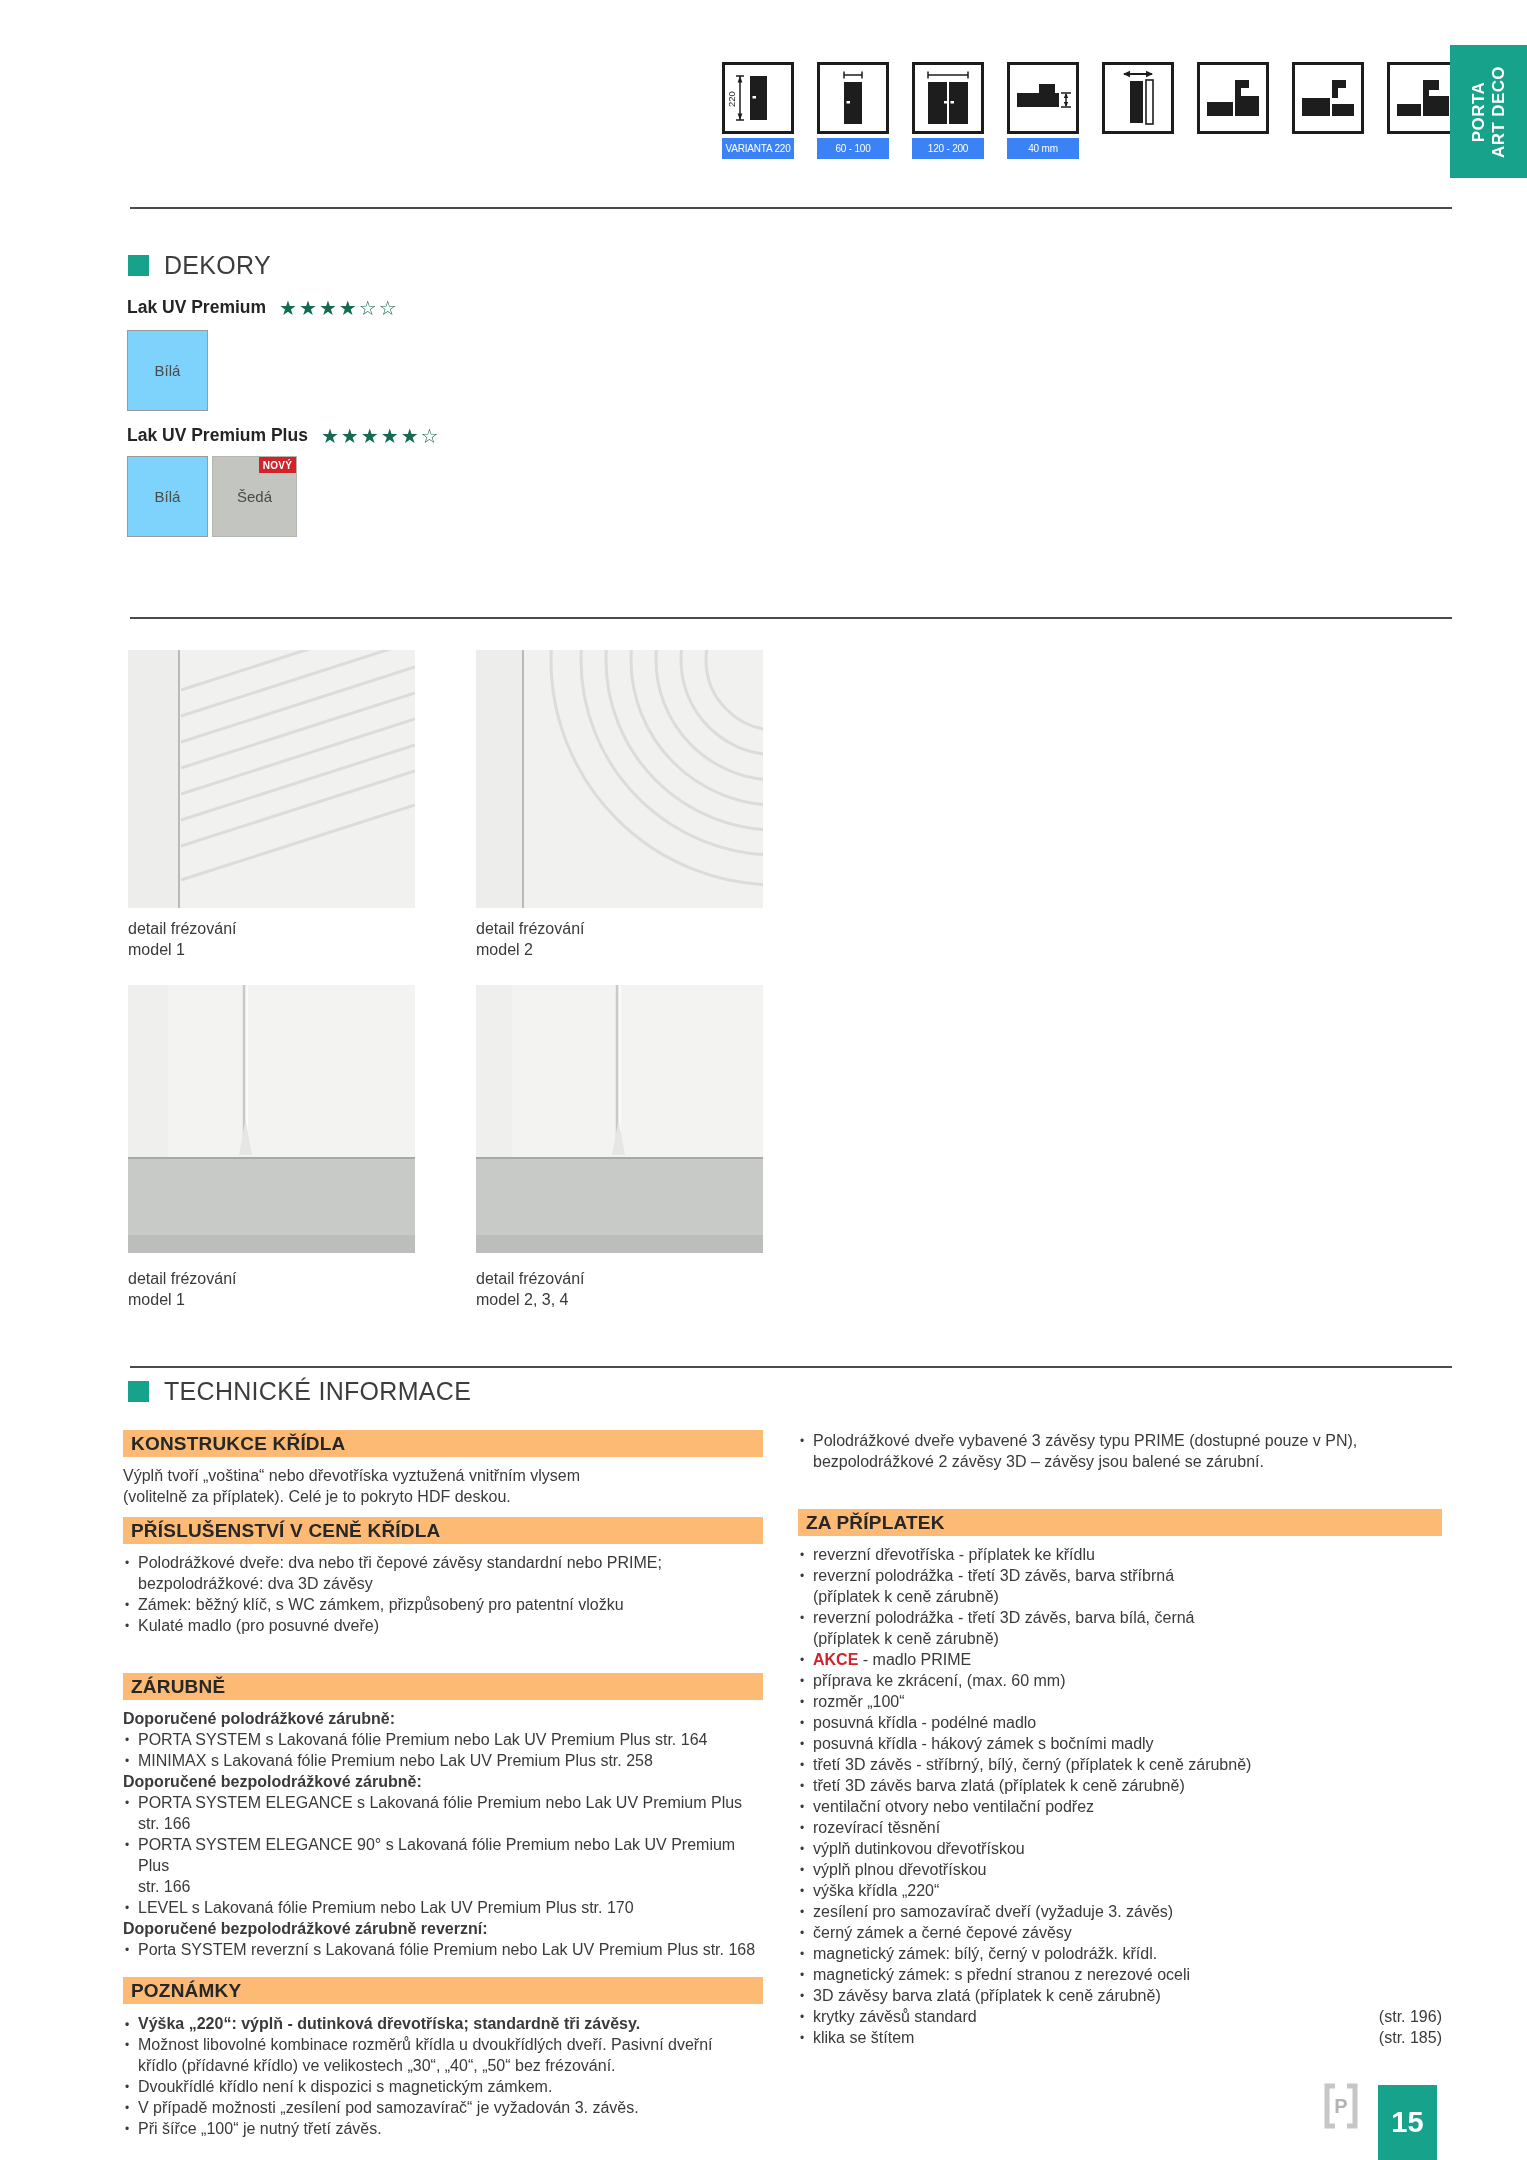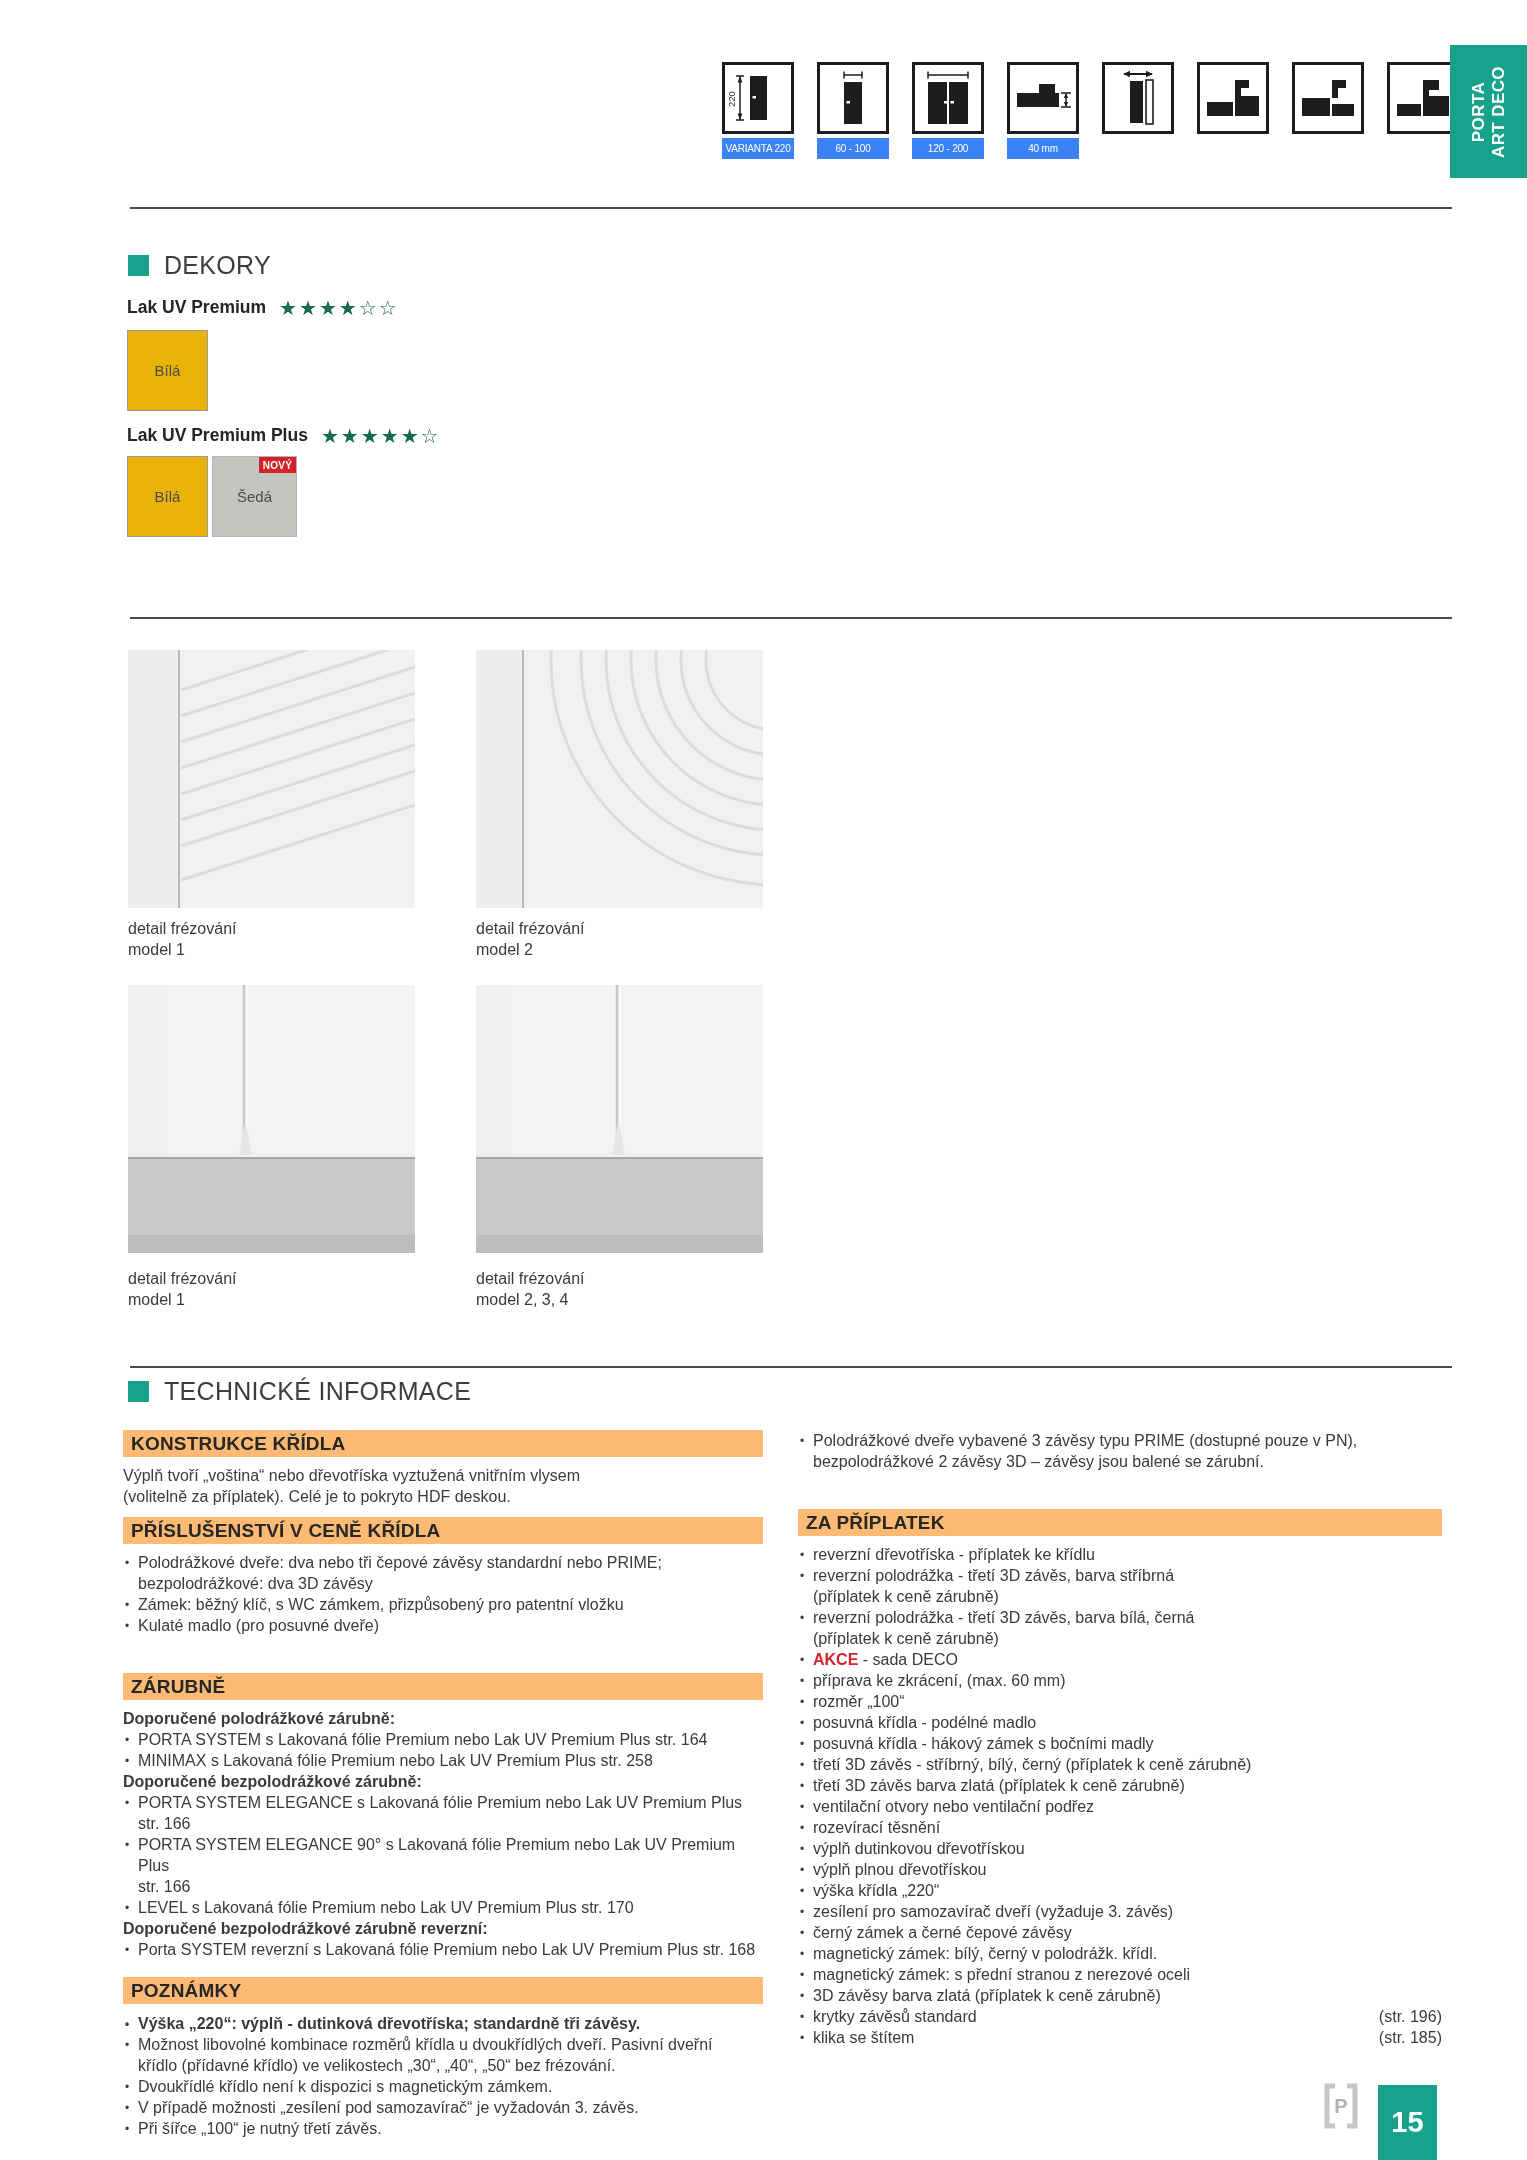--- a/index.html
+++ b/index.html
@@ -26,21 +26,21 @@
   .secheading{position:absolute;display:flex;align-items:center;gap:15px;}
   .sq{width:21px;height:21px;flex:0 0 21px;}
   .secheading .t{font-size:25px;color:#3c3c3c;letter-spacing:0.3px;}
 
   
   .decorrow{position:absolute;display:flex;align-items:center;gap:13px;}
   .decorname{font-weight:bold;font-size:17.5px;color:#242424;}
   .stars{font-size:20px;letter-spacing:2px;line-height:20px;}
   .swatch{position:absolute;box-sizing:border-box;display:flex;align-items:center;justify-content:center;
           font-size:15px;color:#4a4a4a;}
-  .swatch.white{background:#eab308;border:1px solid #9a9a9a;}
+  .swatch.white{background:#7dd3fc;border:1px solid #9a9a9a;}
   .swatch.grey{background:#c3c5c1;border:1px solid #b4b6b2;}
   .badge{position:absolute;top:0;right:0;width:37px;height:16px;color:#fff;font-size:10px;font-weight:bold;
          display:flex;align-items:center;justify-content:center;letter-spacing:0.3px;}
 
   
   .img{position:absolute;background:#f1f1ef;}
   .img svg{display:block;}
   .caption{position:absolute;font-size:16px;line-height:21px;color:#3a3a3a;}
 
   
@@ -313,21 +313,21 @@
     <div class="li">Polodrážkové dveře vybavené 3 závěsy typu PRIME (dostupné pouze v PN),
 bezpolodrážkové 2 závěsy 3D – závěsy jsou balené se zárubní.</div>
 
     <div class="bar mt19">ZA PŘÍPLATEK</div>
     <div class="mt8">
       <div class="li">reverzní dřevotříska - příplatek ke křídlu</div>
       <div class="li">reverzní polodrážka - třetí 3D závěs, barva stříbrná
 (příplatek k ceně zárubně)</div>
       <div class="li">reverzní polodrážka - třetí 3D závěs, barva bílá, černá
 (příplatek k ceně zárubně)</div>
-      <div class="li"><span class="akce-label" style="color:#d2232a">AKCE</span><span> - sada DECO</span></div>
+      <div class="li"><span class="akce-label" style="color:#d2232a">AKCE</span><span> - madlo PRIME</span></div>
       <div class="li">příprava ke zkrácení, (max. 60 mm)</div>
       <div class="li">rozměr „100“</div>
       <div class="li">posuvná křídla - podélné madlo</div>
       <div class="li">posuvná křídla - hákový zámek s bočními madly</div>
       <div class="li">třetí 3D závěs - stříbrný, bílý, černý (příplatek k ceně zárubně)</div>
       <div class="li">třetí 3D závěs barva zlatá (příplatek k ceně zárubně)</div>
       <div class="li">ventilační otvory nebo ventilační podřez</div>
       <div class="li">rozevírací těsnění</div>
       <div class="li">výplň dutinkovou dřevotřískou</div>
       <div class="li">výplň plnou dřevotřískou</div>

